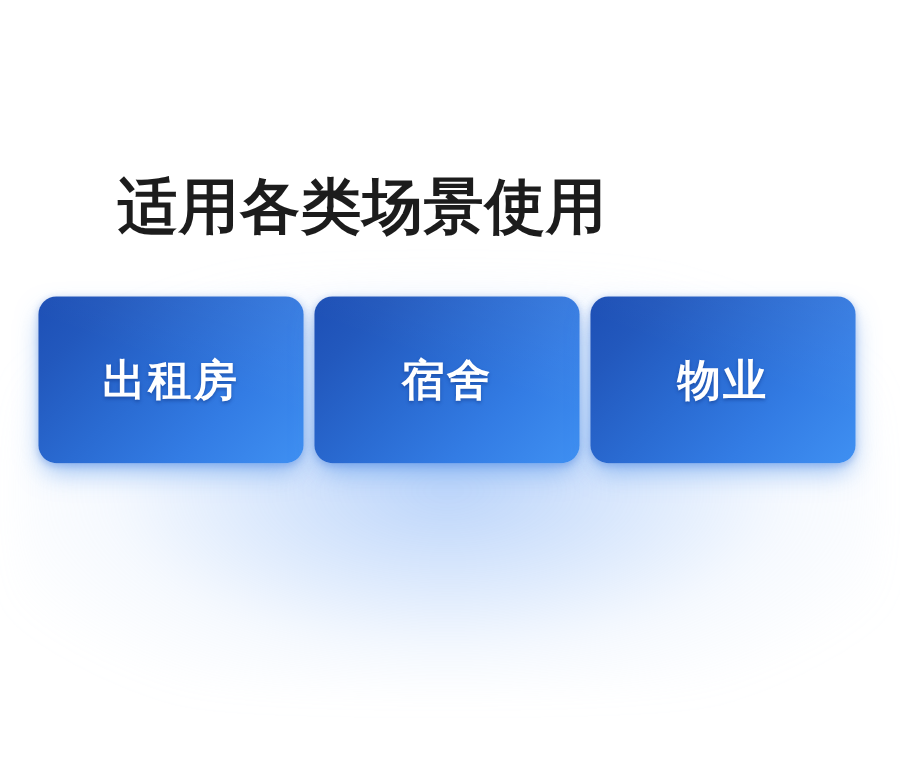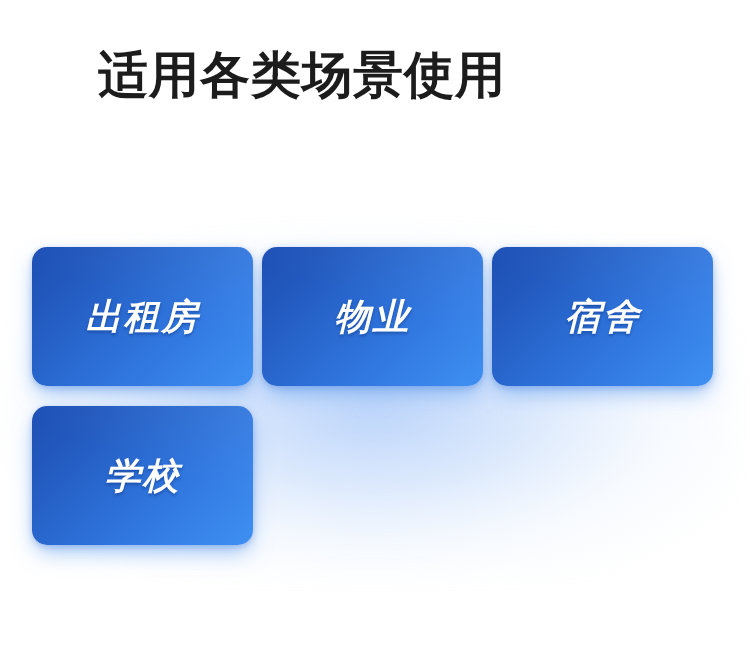--- a/index.html
+++ b/index.html
@@ -18,26 +18,26 @@
   .page {
     position: relative;
     width: 750px;
     height: 651px;
     background: #ffffff;
   }
 
   
   .title-wrap {
     position: absolute;
-    top: 16px;
+    top: 0;
     left: 0;
     width: 604px;
     height: 230px;
     display: flex;
-    align-items: flex-start;
+    align-items: flex-end;
     justify-content: center;
   }
   .page-title {
     font-size: 50px;
     font-weight: 700;
     color: #1c1c1c;
     letter-spacing: 1px;
     line-height: 1;
     text-align: center;
     white-space: nowrap;
@@ -103,21 +103,20 @@
   .card-label {
     position: relative;
     z-index: 2;
     color: #ffffff;
     font-size: 36px;
     font-weight: 700;
     letter-spacing: 2px;
     line-height: 1;
     text-shadow: 0 2px 3px rgba(10,45,120,0.45);
     white-space: nowrap;
-    font-style: italic;
   }
 </style>
 </head>
 <body>
 
 <div class="page">
 
   <div class="title-wrap">
     <h1 class="page-title">适用各类场景使用</h1>
   </div>
@@ -125,27 +124,24 @@
   <div class="grid-glow"></div>
 
   <div class="card-grid">
 
     <div class="scene-card">
       <span class="card-label">出租房</span>
     </div>
 
 
     <div class="scene-card">
-      <span class="card-label">物业</span>
-    </div>
-
-    <div class="scene-card">
       <span class="card-label">宿舍</span>
     </div>
 
     <div class="scene-card">
-      <span class="card-label">学校</span>
+      <span class="card-label">物业</span>
     </div>
+
 
 
   </div>
 
 </div>
 
 </body></html>

